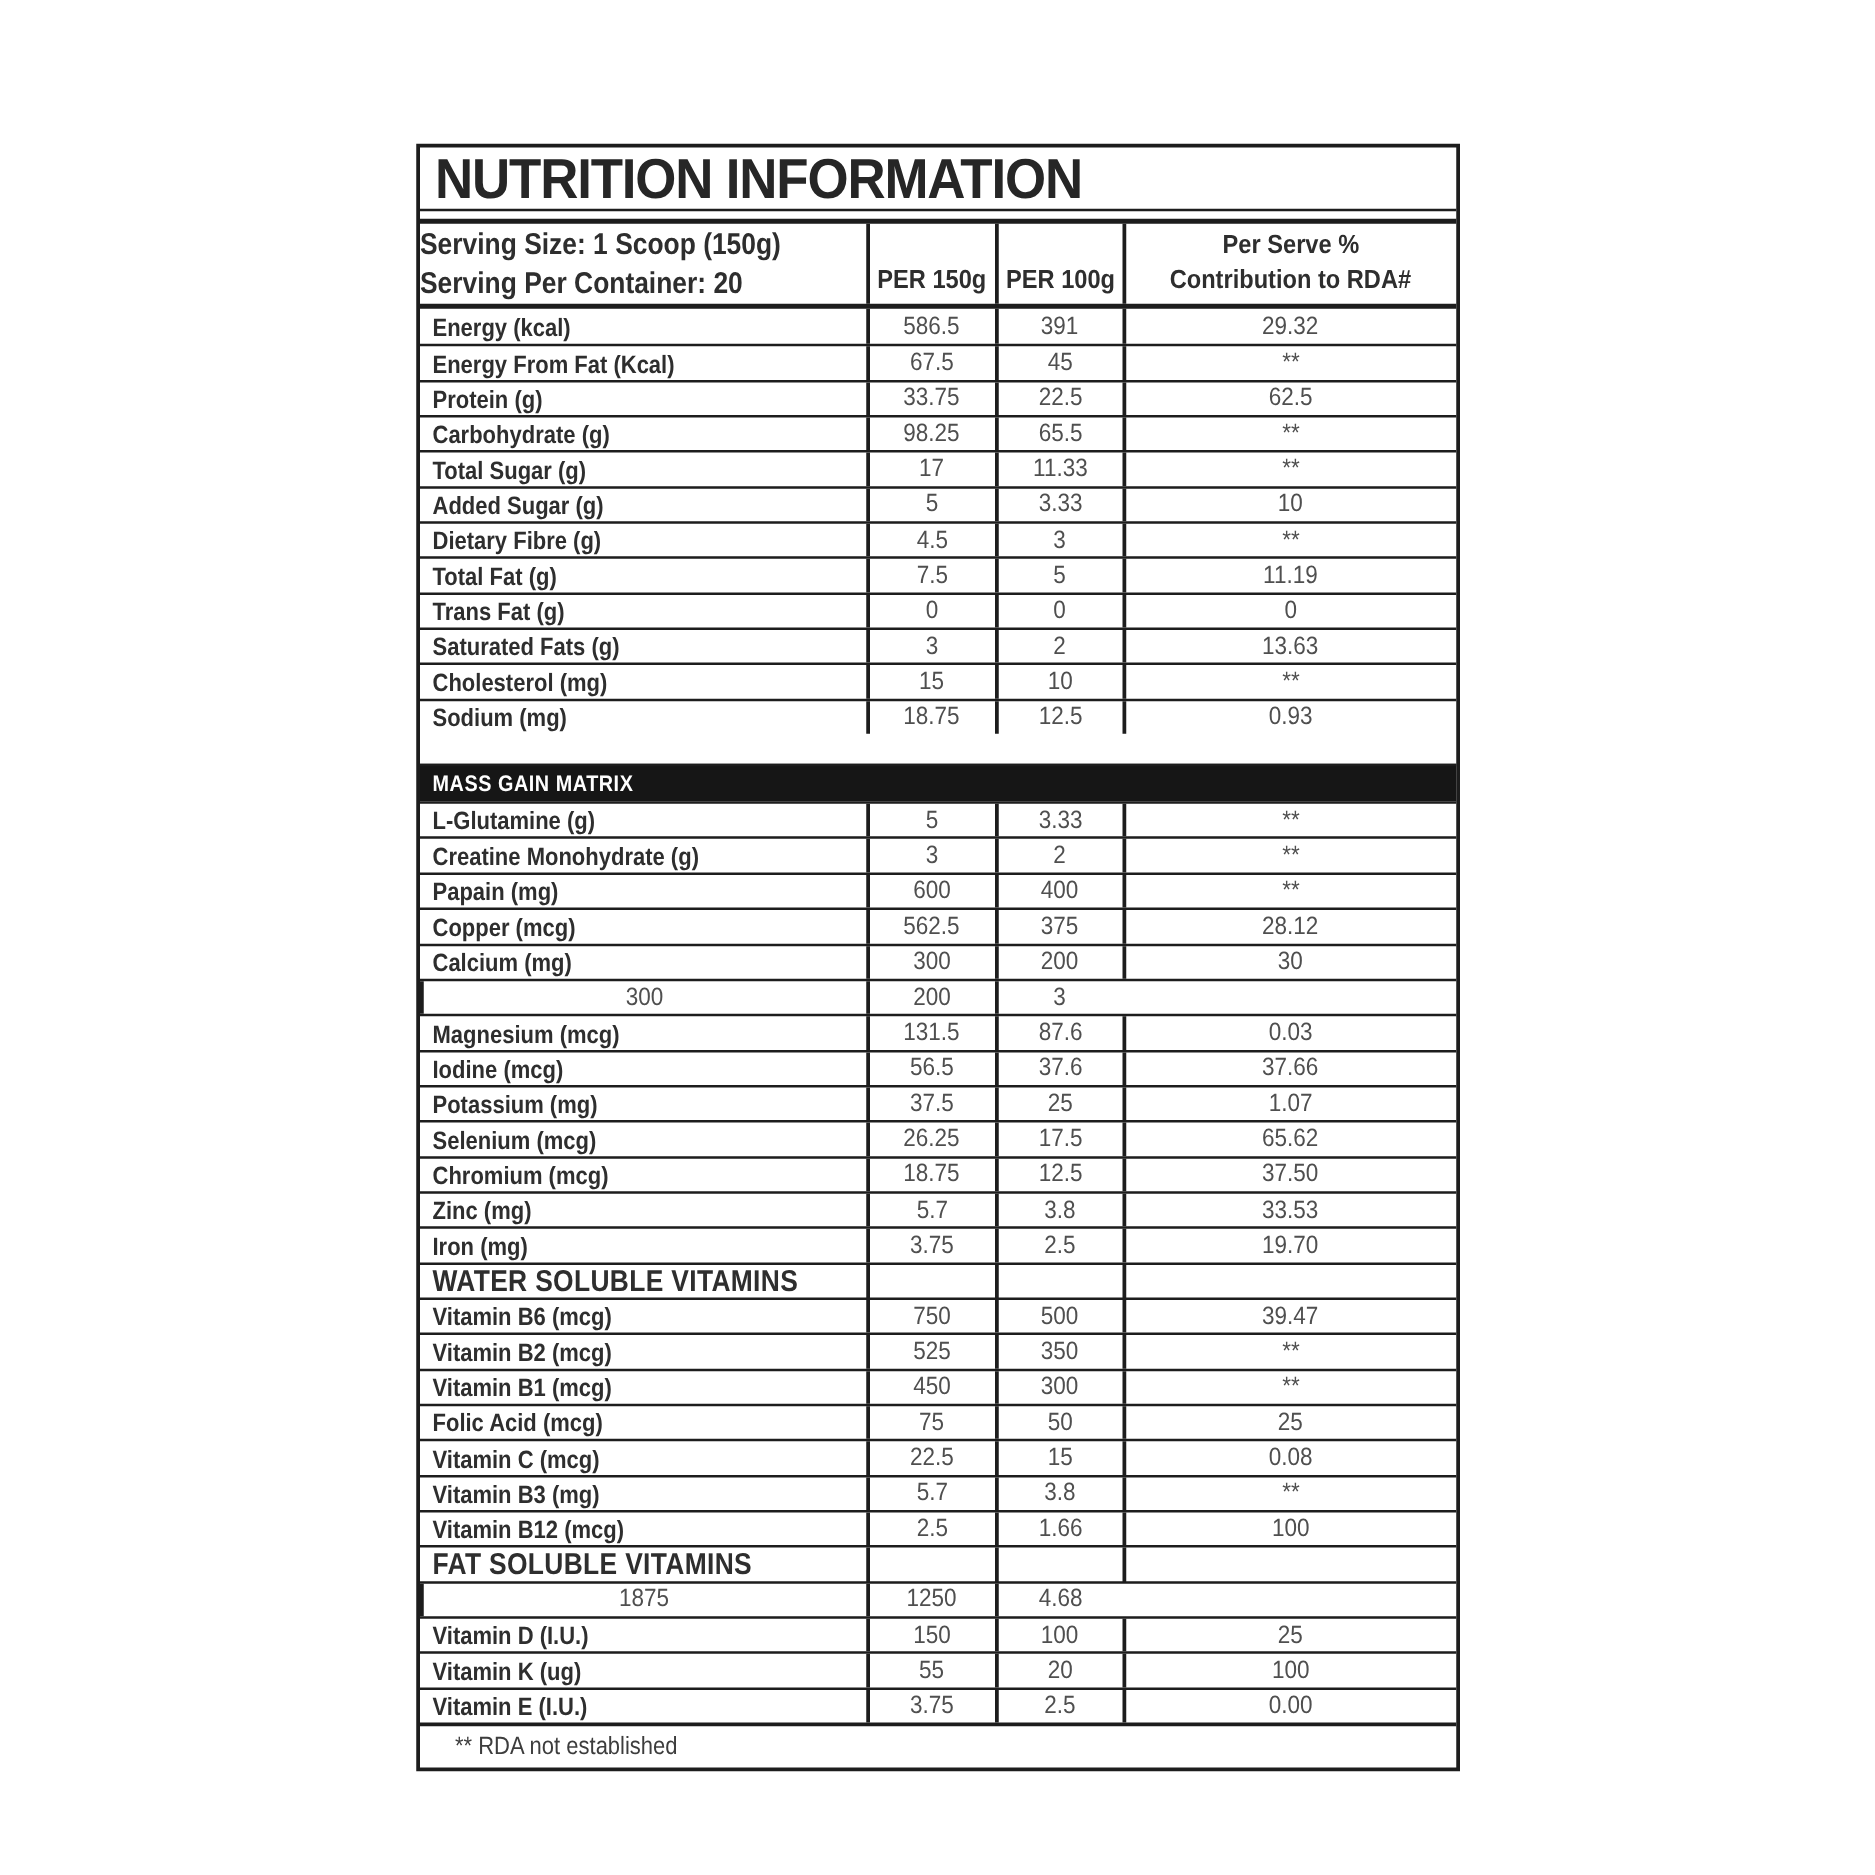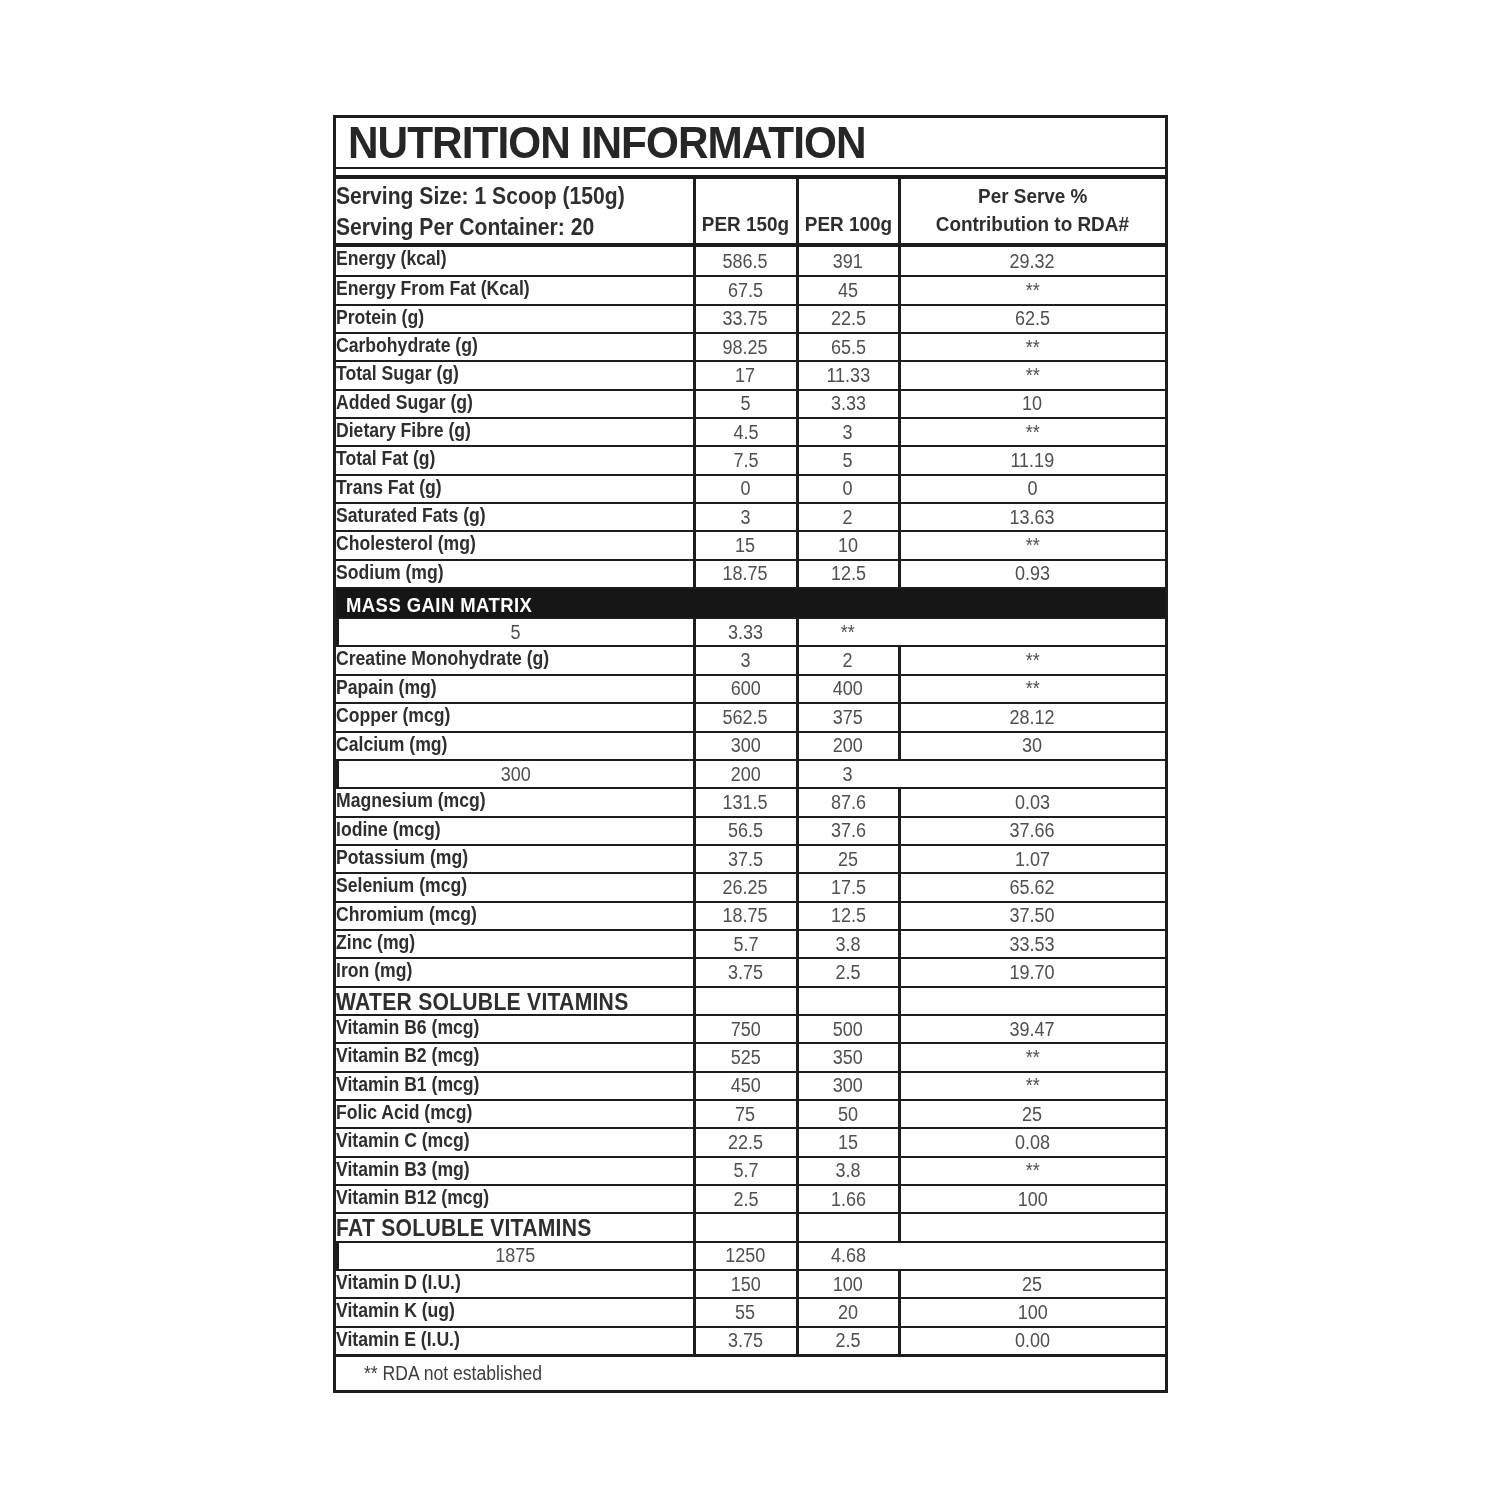--- a/index.html
+++ b/index.html
@@ -64,36 +64,37 @@
   .h-rda { gap: 4px; }
 
   .t-row {
     display: grid;
     grid-template-columns: 357px 103px 102px 267px;
     height: 28.35px;
     border-top: 2px solid var(--border);
   }
   .t-row.no-top { border-top: none; }
   .t-label {
-    display: flex; align-items: flex-start;
+    display: flex; align-items: flex-end;
+    padding-left: 10px;
     font-size: 20px; font-weight: 700; color: var(--label-text);
   }
   .t-val {
     border-left: 3px solid var(--border);
     display: flex; align-items: center; justify-content: center;
     font-size: 20px; font-weight: 400; color: var(--value-text);
   }
 
   .sec-dark {
     height: 30px;
     border-top: 2px solid var(--border);
     background: var(--bar-bg); color: var(--bar-text);
-    display: flex; align-items: flex-end;
+    display: flex; align-items: center;
     padding-left: 10px;
-    font-size: 21px; font-weight: 700; letter-spacing: 0.5px;
+    font-size: 18px; font-weight: 700; letter-spacing: 0.5px; margin-top: 24px;
   }
   .sec-light {
     display: grid;
     grid-template-columns: 357px 103px 102px 267px;
     height: 28.35px;
     border-top: 2px solid var(--border);
   }
   .sec-light .t-label { font-size: 24px; font-weight: 700; letter-spacing: 0.3px; }
   .sec-light .t-val { font-size: 20px; }
 
@@ -300,20 +301,23 @@
             <span class="cxc">12.5</span>
           </div>
           <div class="t-val">
             <span class="cxc">0.93</span>
           </div>
         </div>
         <div class="sec-dark">
           <span class="cx">MASS GAIN MATRIX</span>
         </div>
         <div class="t-row">
+          <div class="t-label">
+            <span class="cx">L-Glutamine (g)</span>
+          </div>
           <div class="t-val">
             <span class="cxc">5</span>
           </div>
           <div class="t-val">
             <span class="cxc">3.33</span>
           </div>
           <div class="t-val">
             <span class="cxc">**</span>
           </div>
         </div>

